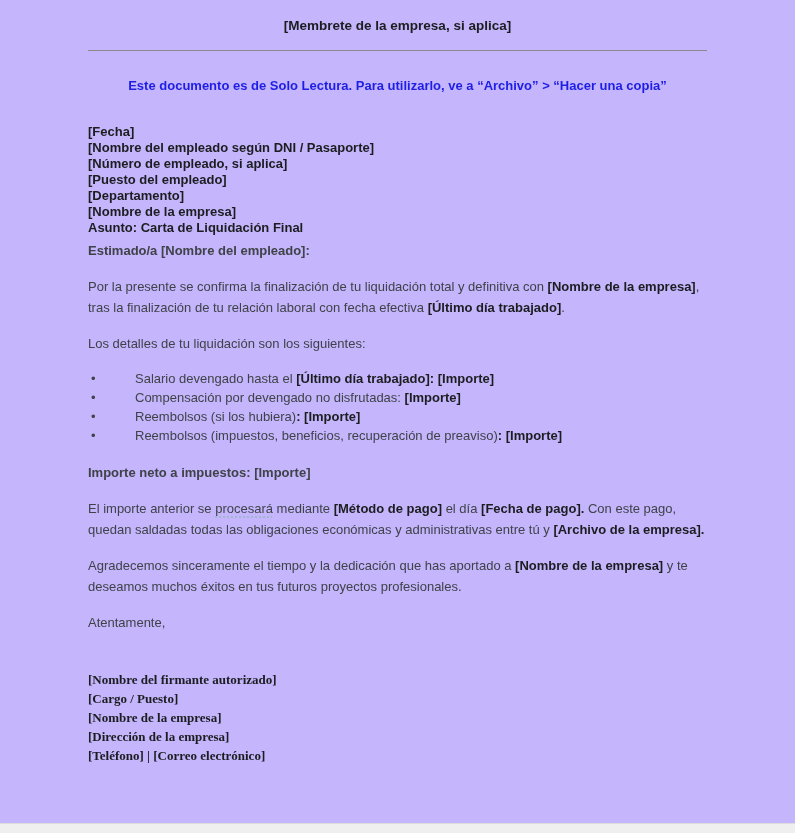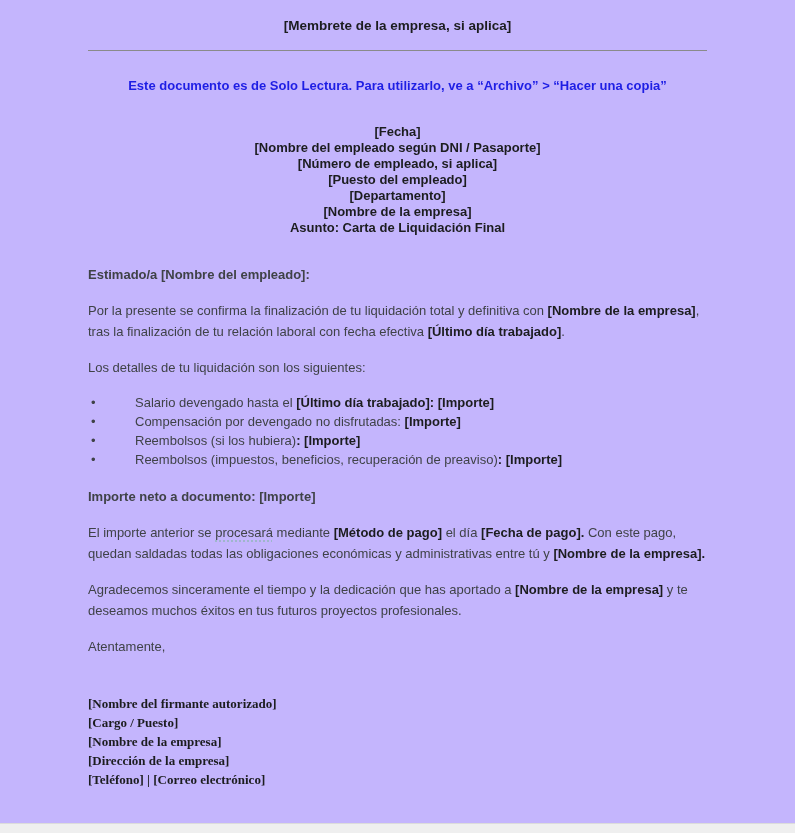--- a/index.html
+++ b/index.html
@@ -40,22 +40,21 @@
   .notice{
     margin-top:26px;
     text-align:center;
     font-size:13px;
     line-height:17px;
     font-weight:bold;
     color:var(--notice_blue);
   }
   .recipient{
     margin-top:30px;
-    margin-bottom:28px;
-    text-align:center;
+    margin-bottom:4px;
   }
   .recipient p{
     margin:0;
     font-size:13px;
     line-height:16px;
     font-weight:bold;
     color:var(--bold_text);
   }
   p.para{
     margin:0 0 15px 0;
@@ -145,23 +144,23 @@
 
   <p class="para">Los detalles de tu liquidación son los siguientes:</p>
 
   <ul class="items">
     <li><span>Salario devengado hasta el </span><span class="b">[Último día trabajado]: [Importe]</span></li>
     <li><span>Compensación por devengado no disfrutadas: </span><span class="b">[Importe]</span></li>
     <li><span>Reembolsos (si los hubiera)</span><span class="b">: [Importe]</span></li>
     <li><span>Reembolsos (impuestos, beneficios, recuperación de preaviso)</span><span class="b">: [Importe]</span></li>
   </ul>
 
-  <p class="para bold-line">Importe neto a documento: [Importe]</p>
+  <p class="para bold-line">Importe neto a impuestos: [Importe]</p>
 
-  <p class="para"><span>El importe anterior se </span><span class="sq">procesará</span><span> mediante </span><span class="b">[Método de pago]</span><span> el día </span><span class="b">[Fecha de pago].</span><span> Con este pago, quedan saldadas todas las obligaciones económicas y administrativas entre tú y </span><span class="b">[Nombre de la empresa].</span></p>
+  <p class="para"><span>El importe anterior se </span><span class="sq">procesará</span><span> mediante </span><span class="b">[Método de pago]</span><span> el día </span><span class="b">[Fecha de pago].</span><span> Con este pago, quedan saldadas todas las obligaciones económicas y administrativas entre tú y </span><span class="b">[Archivo de la empresa].</span></p>
 
   <p class="para"><span>Agradecemos sinceramente el tiempo y la dedicación que has aportado a </span><span class="b">[Nombre de la empresa]</span><span> y te deseamos muchos éxitos en tus futuros proyectos profesionales.</span></p>
 
   <p class="para closing">Atentamente,</p>
 
   <div class="signature">
     <p>[Nombre del firmante autorizado]</p>
     <p>[Cargo / Puesto]</p>
     <p>[Nombre de la empresa]</p>
     <p>[Dirección de la empresa]</p>

